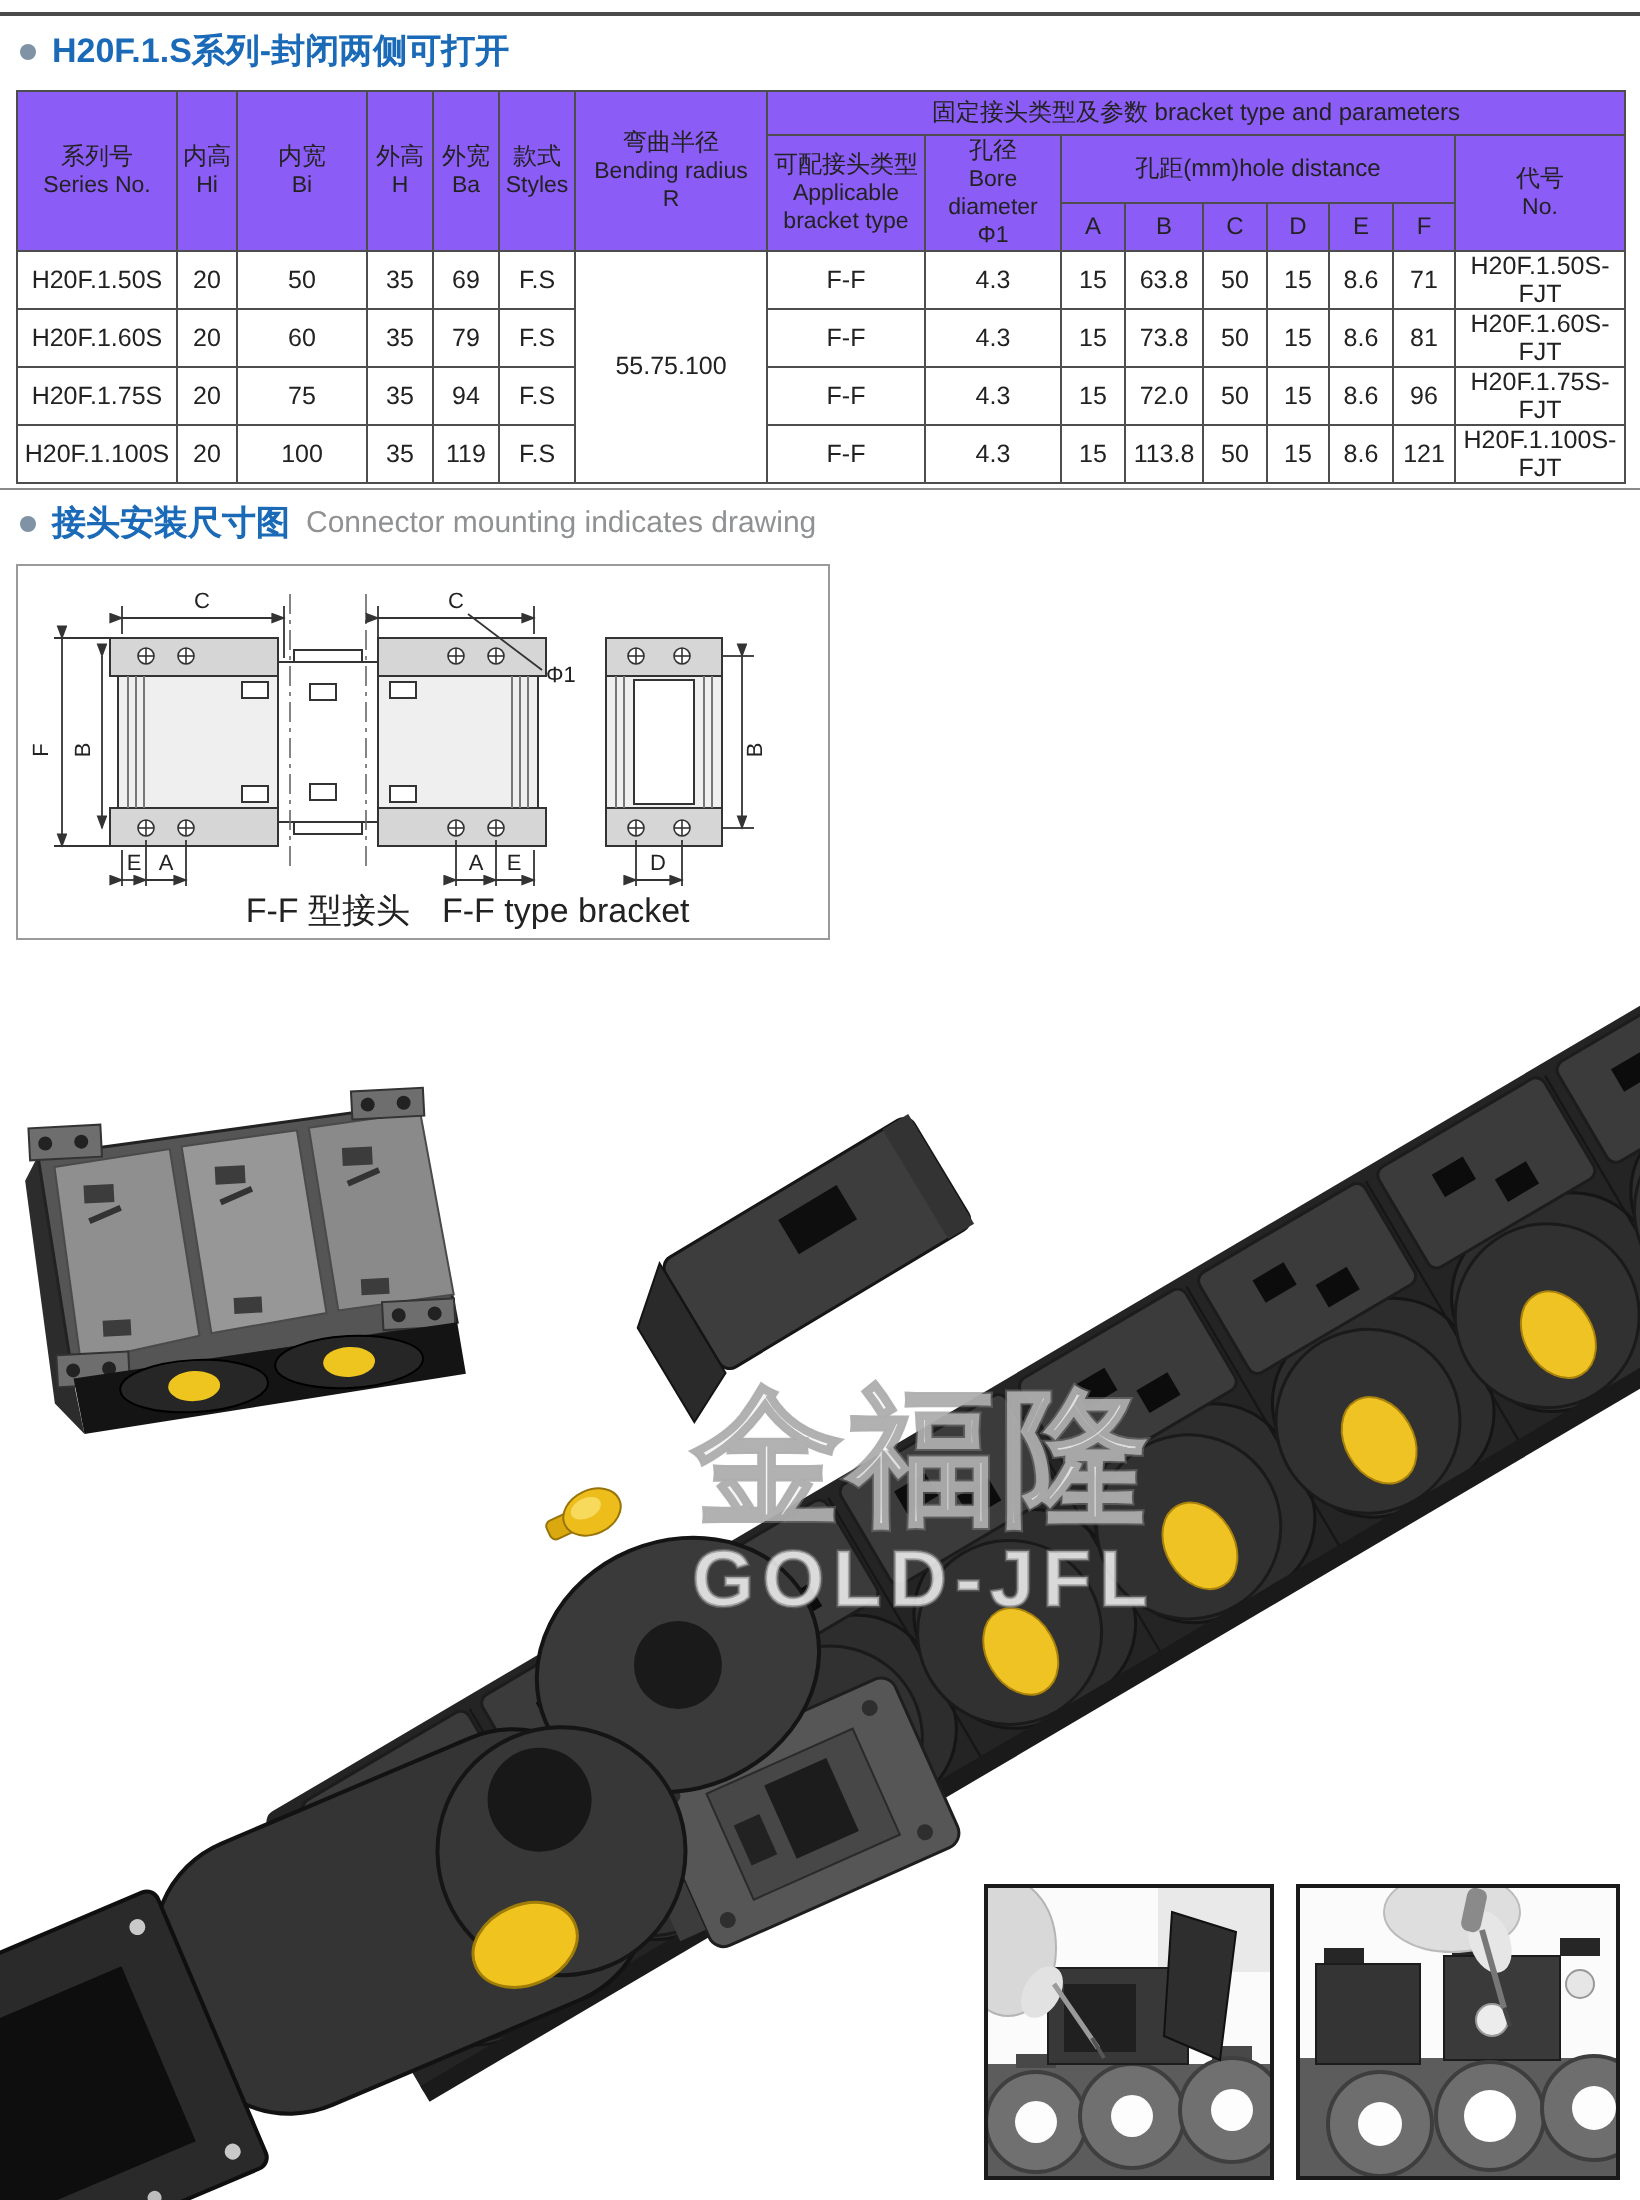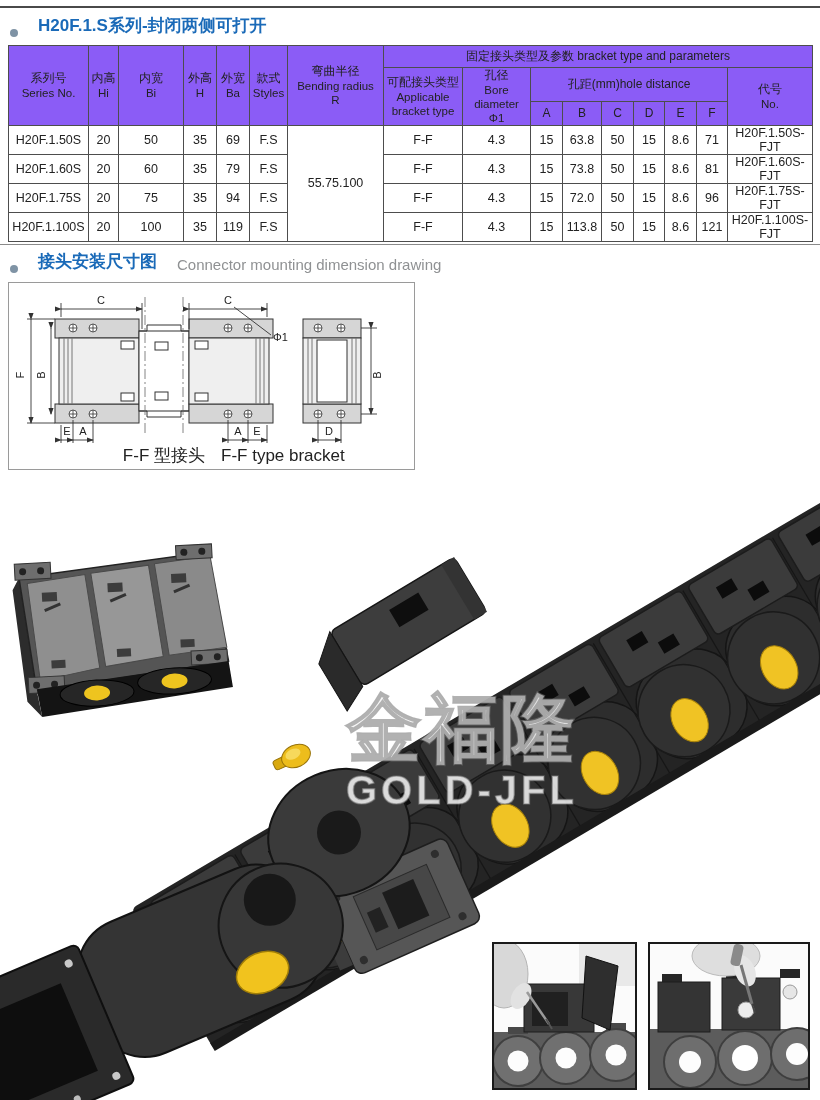--- a/index.html
+++ b/index.html
@@ -1,19 +1,19 @@
 <!DOCTYPE html>
 <html><head>
 <meta charset="utf-8">
 <style>
   html,body{margin:0;padding:0;background:#fff;}
   .page{position:relative;width:820px;height:1100px;background:#fff;overflow:hidden;
         font-family:"Liberation Sans","DejaVu Sans",sans-serif;}
   .top-rule{position:absolute;left:0;top:6px;width:820px;height:2px;background:#4a4a4a;z-index:2;}
-  .sec-head{position:absolute;display:flex;align-items:flex-end;gap:20px;z-index:2;white-space:nowrap;}
+  .sec-head{position:absolute;display:flex;align-items:center;gap:8px;z-index:2;white-space:nowrap;}
   .bullet{width:8px;height:8px;border-radius:50%;background:#7f93a5;flex:0 0 auto;}
   .bullet.small{width:6px;height:6px;}
   .cn-title{font-size:17px;font-weight:bold;color:#1a6ab8;}
   .en-title{font-size:15px;color:#8f9193;}
   #page-header{left:10px;top:14px;}
   #section2-header{left:10px;top:250px;}
   .note-line{position:absolute;left:12px;top:219px;display:flex;align-items:center;gap:7px;
              font-size:13px;color:#222;z-index:2;white-space:nowrap;}
   .note-en{margin-left:6px;}
   .divider{position:absolute;left:0;top:244px;width:820px;height:1px;background:#8a8a8a;z-index:2;}
@@ -207,21 +207,21 @@
     </tr>
   </tbody>
     </table>
 
 
   <div class="divider"></div>
 
   <div class="sec-head" id="section2-header">
     <span class="bullet"></span>
     <span class="cn-title">接头安装尺寸图</span>
-    <span class="en-title">Connector mounting dimension drawing</span>
+    <span class="en-title">Connector mounting indicates drawing</span>
   </div>
 
   <div class="drawing-box">
     <svg width="405" height="186" viewBox="0 0 405 186">
       <defs>
         <marker id="ar" markerWidth="9" markerHeight="8" refX="7" refY="3" orient="auto">
           <path d="M0,0 L8,3 L0,6 z" fill="#333"></path>
         </marker>
       </defs>
       <g stroke="#333" stroke-width="1" fill="none">

